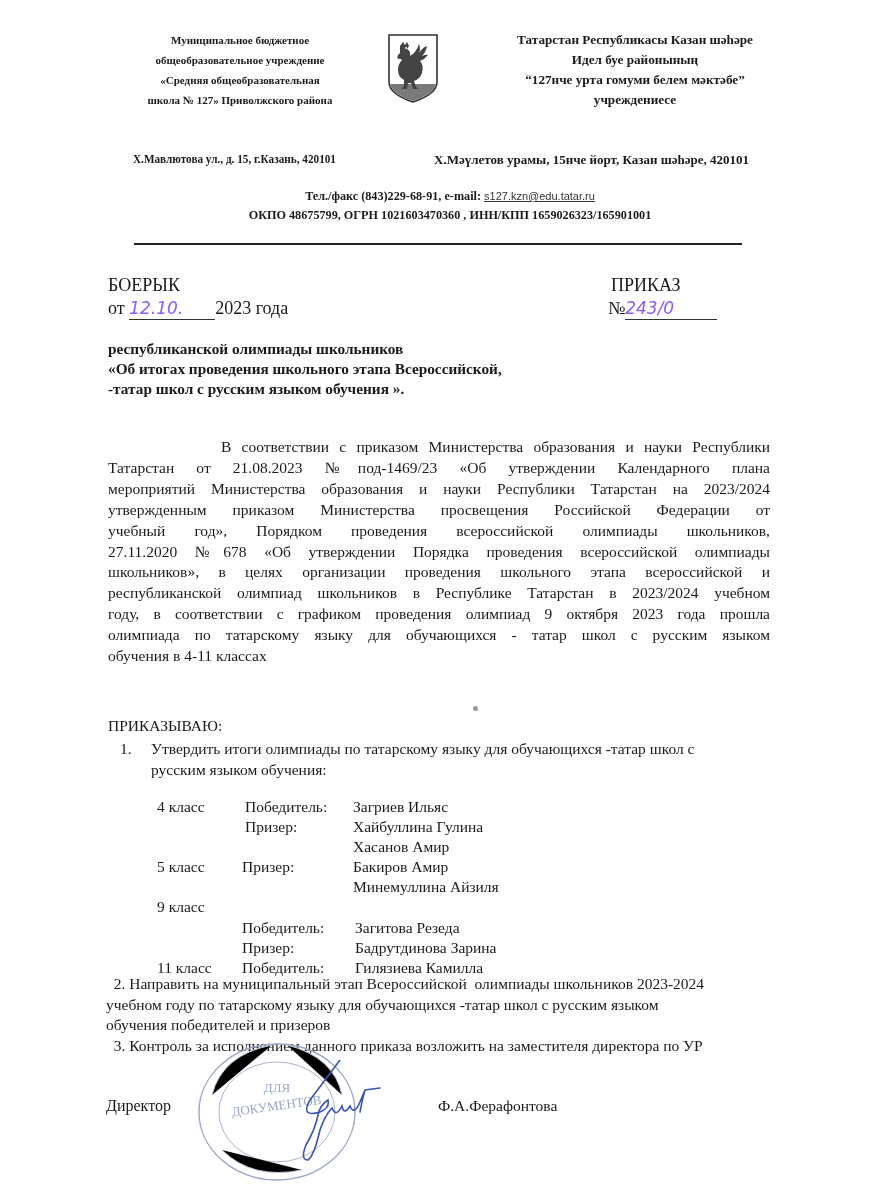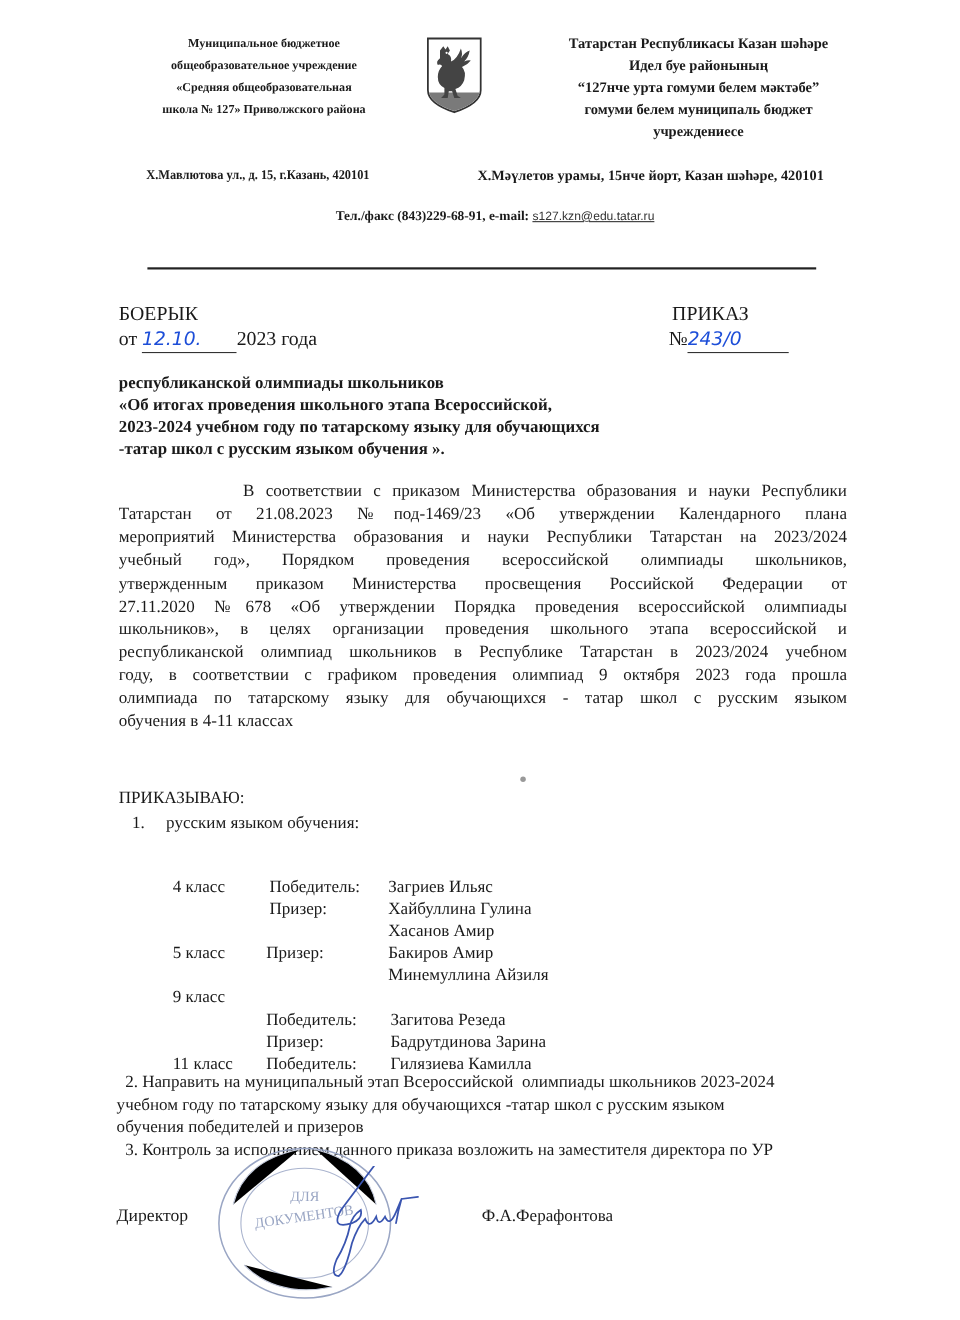--- a/index.html
+++ b/index.html
@@ -21,21 +21,21 @@
   .addr-right { left: 434px; top: 152px; font-weight: bold; font-size: 13px; }
   .contacts {
     left: 100px; top: 187px; width: 700px; text-align: center;
     font-weight: bold; font-size: 12.2px; line-height: 19px;
   }
   .contacts .email { font-weight: normal; text-decoration: underline; font-family: "Liberation Sans", sans-serif; font-size: 11px; color: #333; }
   .rule { left: 134px; top: 243px; width: 608px; height: 1.5px; background: #222; }
 
   .boeryk { left: 108px; top: 274px; font-size: 18px; line-height: 22px; }
   .date-line { left: 108px; top: 297px; font-size: 18px; line-height: 22px; }
-  .hand { font-family: "DejaVu Sans", sans-serif; font-style: italic; color: #1d4ed8; font-size: 17px; }
+  .hand { font-family: "DejaVu Sans", sans-serif; font-style: italic; color: #8b5cf6; font-size: 17px; }
   .uline { display: inline-block; border-bottom: 1px solid #333; }
   .prikaz { left: 611px; top: 274px; font-size: 18px; line-height: 22px; }
   .num-line { left: 608px; top: 297px; font-size: 18px; line-height: 22px; }
 
   .title {
     left: 108px; top: 339px; width: 560px; font-weight: bold; font-size: 15.3px; line-height: 20px;
   }
   .title div { white-space: nowrap; }
 
   .body-par {
@@ -80,69 +80,69 @@
 
     <path d="M14 14 l3 -4 l2 3 l2 -3 l2 4 l-2 3 q4 2 3 7 q6 -3 9 -12 q2 5 0 9 q4 -6 8 -7 q-1 6 -5 10 q4 -2 6 -1 q-3 4 -8 6 q4 4 2 12 q-2 6 -8 8 l2 6 l3 2 h-6 l-2 -6 l-3 0 l-1 6 h-6 l3 -3 l0 -6 q-6 -3 -6 -10 q0 -6 4 -10 q-2 -2 -4 -1 q-2 -3 2 -6 z" fill="#444"></path>
     <circle cx="20" cy="16" r="1" fill="#fff"></circle>
   </svg>
 </div>
 
 <div class="abs hdr-right">
   <div>Татарстан Республикасы Казан шәһәре</div>
   <div>Идел буе районының</div>
   <div>“127нче урта гомуми белем мәктәбе”</div>
-  <div>гомуми белем муниципаль бюджет</div>
   <div>учреждениесе</div>
 </div>
 
 <div class="abs addr-left">Х.Мавлютова ул., д. 15, г.Казань, 420101</div>
 <div class="abs addr-right">Х.Мәүлетов урамы, 15нче йорт, Казан шәһәре, 420101</div>
 
 <div class="abs contacts">
   <div><span>Тел./факс (843)229-68-91, e-mail: </span><span class="email">s127.kzn@edu.tatar.ru</span></div>
+  <div>ОКПО 48675799, ОГРН 1021603470360 , ИНН/КПП 1659026323/165901001</div>
 </div>
 
 <div class="abs rule"></div>
 
 <div class="abs boeryk">БОЕРЫК</div>
 <div class="abs date-line">
   <span>от</span>
   <span class="uline" style="width:86px;"><span class="hand">12.10.</span></span><span>2023 года</span>
 </div>
 <div class="abs prikaz">ПРИКАЗ</div>
 <div class="abs num-line">
   <span>№</span><span class="uline" style="width:92px;"><span class="hand">243/0</span></span>
 </div>
 
 <div class="abs title">
   <div>республиканской олимпиады школьников</div>
   <div> «Об итогах проведения школьного этапа Всероссийской,</div>
-  <div> 2023-2024 учебном году по татарскому языку для обучающихся</div>
   <div>-татар школ с русским языком обучения ».</div>
 </div>
 
 <div class="abs body-par">
   <span class="line" style="white-space:pre;">           В соответствии с приказом Министерства образования и науки Республики</span>
   <span class="line">Татарстан от 21.08.2023 №под-1469/23 «Об утверждении Календарного плана</span>
   <span class="line">мероприятий Министерства образования и науки Республики Татарстан на 2023/2024</span>
+  <span class="line">утвержденным приказом Министерства просвещения Российской Федерации от</span>
   <span class="line">учебный год», Порядком проведения всероссийской олимпиады школьников,</span>
-  <span class="line">утвержденным приказом Министерства просвещения Российской Федерации от</span>
   <span class="line">27.11.2020 №678 «Об утверждении Порядка проведения всероссийской олимпиады</span>
   <span class="line">школьников», в целях организации проведения школьного этапа всероссийской и</span>
   <span class="line">республиканской олимпиад школьников в Республике Татарстан в 2023/2024 учебном</span>
   <span class="line">году, в соответствии с графиком проведения олимпиад 9 октября 2023 года прошла</span>
   <span class="line">олимпиада по татарскому языку для обучающихся - татар школ с русским языком</span>
   <span class="line last">обучения в 4-11 классах</span>
 </div>
 
 <div class="abs dot" style="left:473px; top:706px;"></div>
 
 <div class="abs order-head">ПРИКАЗЫВАЮ:</div>
 <div class="abs item1">
   <span class="num">1.</span><span class="cont">
+    <div>Утвердить итоги олимпиады по татарскому языку для обучающихся -татар школ с</div>
     <div>русским языком обучения:</div>
   </span>
 </div>
 
 <div class="abs results">
   <div class="res-row" style="top:0px;">
     <span class="abs" style="left:0;">4 класс</span>
     <span class="abs" style="left:88px;">Победитель:</span>
     <span class="abs" style="left:196px;">Загриев Ильяс</span>
   </div>

